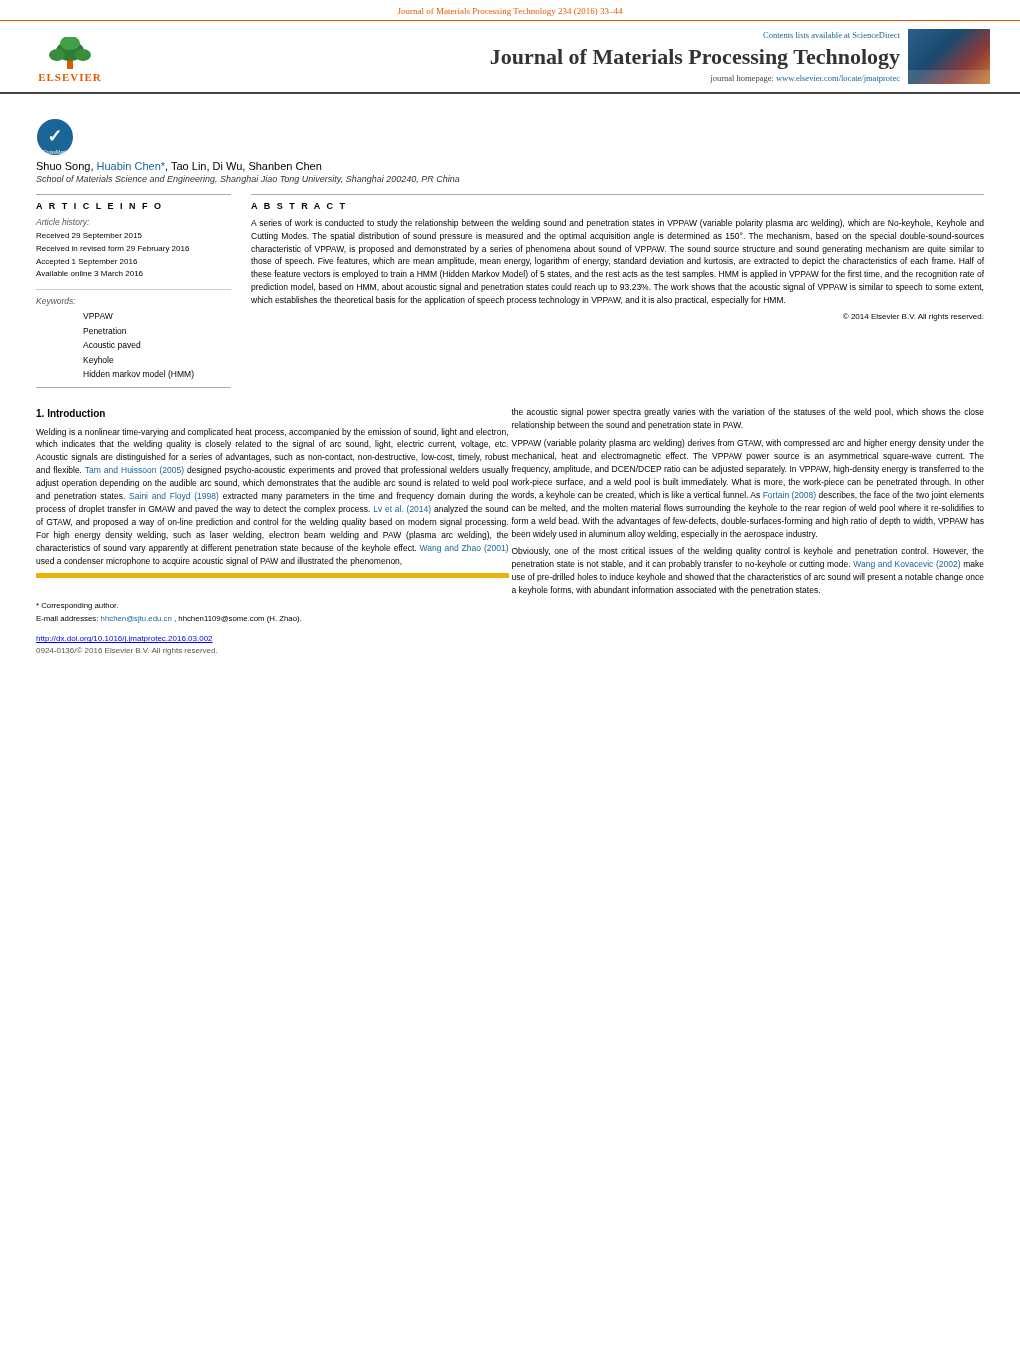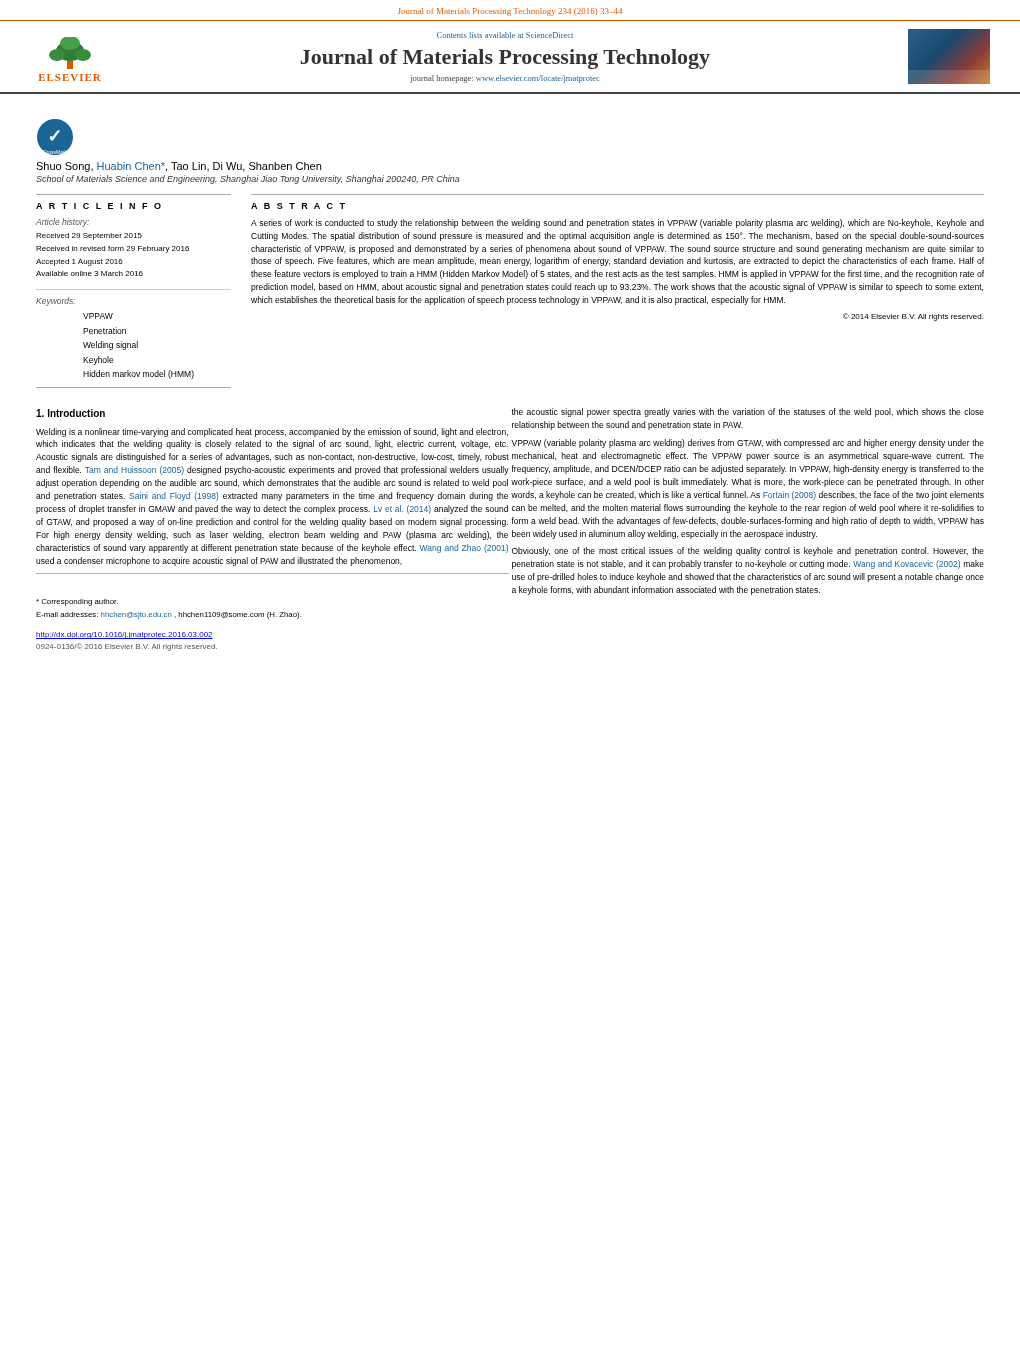--- a/index.html
+++ b/index.html
@@ -44,21 +44,21 @@
     }
     .elsevier-label {
       font-size: 11px;
       font-weight: bold;
       color: #e05a00;
       letter-spacing: 1px;
       margin-top: 2px;
     }
 
     .journal-header-center {
-      text-align: center;
+      text-align: right;
       flex: 1;
     }
     .contents-available {
       font-size: 8.5px;
       color: #444;
       margin-bottom: 4px;
     }
     .contents-available span { color: #1a6496; }
     .journal-title-header {
       font-size: 22px;
@@ -247,21 +247,21 @@
     .body-para {
       margin-bottom: 5px;
       font-size: 8.5px;
       line-height: 1.52;
       text-align: justify;
     }
     .body-para .link { color: #1a6496; text-decoration: none; }
 
     
     .footnote-section {
-      border-top: 1px solid #eab308;
+      border-top: 5px solid #eab308;
       margin-top: 12px;
       padding-top: 22px;
     }
     .footnote-text {
       font-size: 7.8px;
       color: #000;
       font-family: Arial, sans-serif;
       margin-bottom: 2px;
     }
     .footnote-text .link { color: #1a6496; text-decoration: none; }
@@ -333,29 +333,29 @@
 
   <div class="two-col">
 
     <div class="col-left">
       <div class="article-info-box">
         <div class="info-section-title">A R T I C L E   I N F O</div>
         <div class="info-subsection-title">Article history:</div>
         <div class="info-dates">
           <div>Received 29 September 2015</div>
           <div>Received in revised form 29 February 2016</div>
-          <div>Accepted 1 August 2016</div>
+          <div>Accepted 1 September 2016</div>
           <div>Available online 3 March 2016</div>
         </div>
         <hr class="info-divider">
         <div class="info-subsection-title">Keywords:</div>
         <div class="keywords-list">
           <div class="keyword-item">VPPAW</div>
           <div class="keyword-item">Penetration</div>
-          <div class="keyword-item">Welding signal</div>
+          <div class="keyword-item">Acoustic paved</div>
           <div class="keyword-item">Keyhole</div>
           <div class="keyword-item">Hidden markov model (HMM)</div>
         </div>
       </div>
     </div>
 
     <div class="col-right">
       <div class="abstract-box">
         <div class="abstract-title">A B S T R A C T</div>
         <div class="abstract-text">A series of work is conducted to study the relationship between the welding sound and penetration states in VPPAW (variable polarity plasma arc welding), which are No-keyhole, Keyhole and Cutting Modes. The spatial distribution of sound pressure is measured and the optimal acquisition angle is determined as 150°. The mechanism, based on the special double-sound-sources characteristic of VPPAW, is proposed and demonstrated by a series of phenomena about sound of VPPAW. The sound source structure and sound generating mechanism are quite similar to those of speech. Five features, which are mean amplitude, mean energy, logarithm of energy, standard deviation and kurtosis, are extracted to depict the characteristics of each frame. Half of these feature vectors is employed to train a HMM (Hidden Markov Model) of 5 states, and the rest acts as the test samples. HMM is applied in VPPAW for the first time, and the recognition rate of prediction model, based on HMM, about acoustic signal and penetration states could reach up to 93.23%. The work shows that the acoustic signal of VPPAW is similar to speech to some extent, which establishes the theoretical basis for the application of speech process technology in VPPAW, and it is also practical, especially for HMM.</div>

